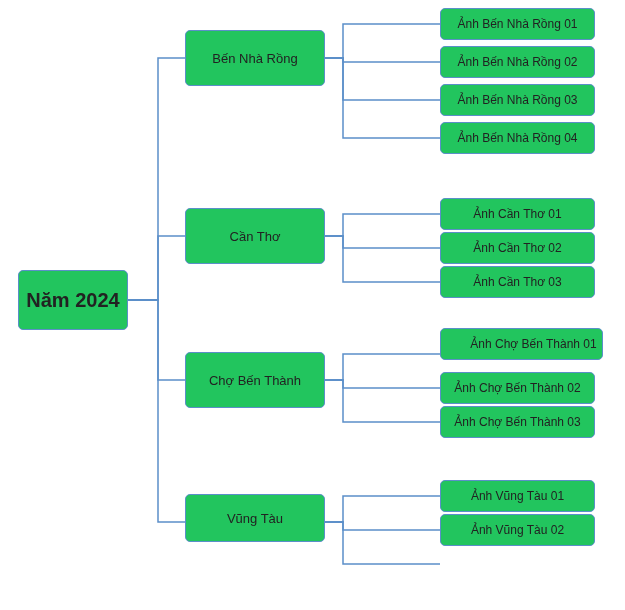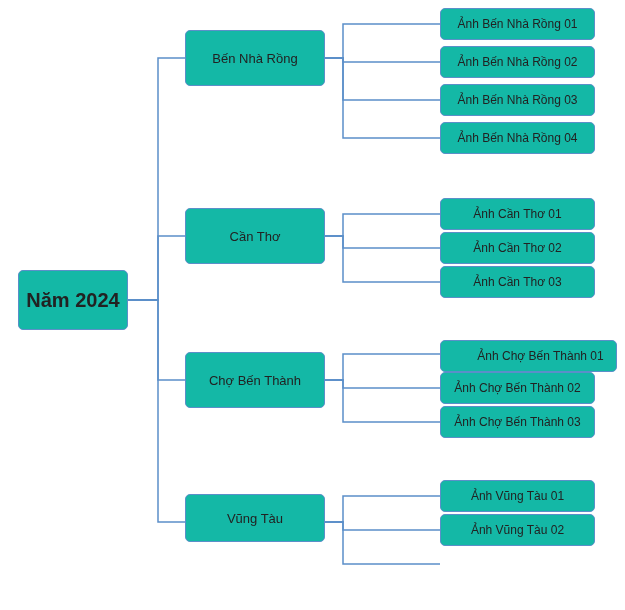--- a/index.html
+++ b/index.html
@@ -14,21 +14,21 @@
     }
     .diagram {
       position: relative;
       width: 625px;
       height: 610px;
     }
     .node {
       position: absolute;
       border: 1.5px solid #5b8fc9;
       border-radius: 5px;
-      background: #14b8a6;
+      background: #22c55e;
       display: flex;
       align-items: center;
       justify-content: center;
       text-align: left;
       font-weight: 500;
     }
     .root-node {
       width: 110px;
       height: 60px;
       left: 18px;
@@ -92,19 +92,19 @@
 <div class="node mid-node" style="left: 185px; top: 30px; width: 140px; height: 56px;">Bến Nhà Rồng</div>
     <div class="node leaf-node" style="left: 440px; top: 8px; width: 155px; height: 32px;">Ảnh Bến Nhà Rồng 01</div>
     <div class="node leaf-node" style="left: 440px; top: 46px; width: 155px; height: 32px;">Ảnh Bến Nhà Rồng 02</div>
     <div class="node leaf-node" style="left: 440px; top: 84px; width: 155px; height: 32px;">Ảnh Bến Nhà Rồng 03</div>
     <div class="node leaf-node" style="left: 440px; top: 122px; width: 155px; height: 32px;">Ảnh Bến Nhà Rồng 04</div>
     <div class="node mid-node" style="left: 185px; top: 208px; width: 140px; height: 56px;">Cần Thơ</div>
     <div class="node leaf-node" style="left: 440px; top: 198px; width: 155px; height: 32px;">Ảnh Cần Thơ 01</div>
     <div class="node leaf-node" style="left: 440px; top: 232px; width: 155px; height: 32px;">Ảnh Cần Thơ 02</div>
     <div class="node leaf-node" style="left: 440px; top: 266px; width: 155px; height: 32px;">Ảnh Cần Thơ 03</div>
     <div class="node mid-node" style="left: 185px; top: 352px; width: 140px; height: 56px;">Chợ Bến Thành</div>
-    <div class="node leaf-node" style="left: 440px; top: 340px; width: 177px; height: 32px; padding-left: 24px;">Ảnh Chợ Bến Thành 01</div>
+    <div class="node leaf-node" style="left: 440px; top: 328px; width: 163px; height: 32px; padding-left: 24px;">Ảnh Chợ Bến Thành 01</div>
     <div class="node leaf-node" style="left: 440px; top: 372px; width: 155px; height: 32px;">Ảnh Chợ Bến Thành 02</div>
     <div class="node leaf-node" style="left: 440px; top: 406px; width: 155px; height: 32px;">Ảnh Chợ Bến Thành 03</div>
     <div class="node mid-node" style="left: 185px; top: 494px; width: 140px; height: 48px;">Vũng Tàu</div>
     <div class="node leaf-node" style="left: 440px; top: 480px; width: 155px; height: 32px;">Ảnh Vũng Tàu 01</div>
     <div class="node leaf-node" style="left: 440px; top: 514px; width: 155px; height: 32px;">Ảnh Vũng Tàu 02</div>
   </div>
 
 </body></html>

